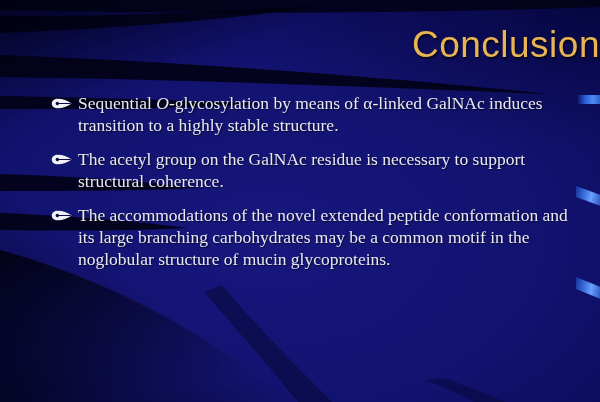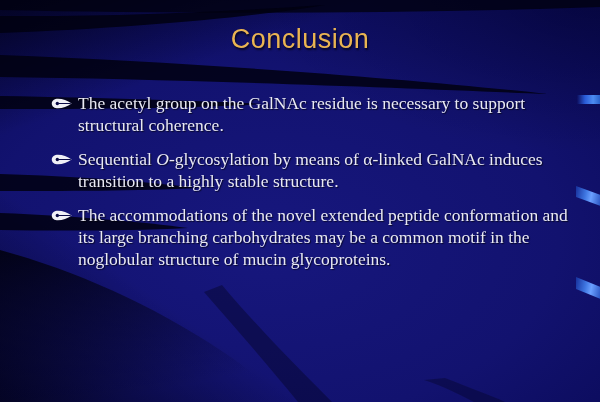--- a/index.html
+++ b/index.html
@@ -11,23 +11,23 @@
     font-family:"Liberation Serif", serif;
     background:
       linear-gradient(160deg, rgba(2,2,24,0.85) 0%, rgba(2,2,24,0) 22%),
       radial-gradient(140% 90% at 100% 0%, rgba(0,0,30,0.40) 0%, rgba(0,0,30,0) 42%),
       linear-gradient(35deg, rgba(1,1,18,0.75) 0%, rgba(1,1,18,0) 26%),
       radial-gradient(120% 110% at 45% 60%, #17177e 0%, #12126f 40%, #0a0a58 68%, #03033f 100%);
   }
   .bg-swooshes{position:absolute;left:0;top:0;width:600px;height:402px;}
   .title{
     position:absolute;top:24px;left:0;width:100%;
-    text-align:center;
+    text-align:right;
     font-family:"Liberation Sans", sans-serif;
-    font-size:27px;letter-spacing:0.5px;font-weight:normal;
+    font-size:37px;letter-spacing:0.5px;font-weight:normal;
     margin:0;
     text-shadow:1px 2px 2px rgba(0,0,0,0.65);
   }
   .bullets{
     position:absolute;top:92px;left:50px;right:26px;
   }
   .bullet{
     display:flex;align-items:flex-start;
     margin-bottom:12px;
     font-size:17.5px;line-height:22px;
@@ -90,30 +90,30 @@
 
   <h1 class="title" style="color: rgb(233, 180, 82);">Conclusion</h1>
 
   <div class="bullets" style="color: rgb(233, 233, 244);">
   <div class="bullet">
     <svg class="nib" viewBox="0 0 26 14" width="23" height="13" xmlns="http://www.w3.org/2000/svg" aria-hidden="true">
       <path d="M2,7 C2,3.5 5,1.5 9,1.5 C14.5,1.5 19.5,3.5 24.5,7 C19.5,10.5 14.5,12.5 9,12.5 C5,12.5 2,10.5 2,7 Z" fill="#f0f0f6"></path>
       <line x1="10" y1="7" x2="23.5" y2="7" stroke="#0a0a46" stroke-width="1.2"></line>
       <circle cx="8.3" cy="7" r="1.9" fill="#0a0a46"></circle>
     </svg>
-    <span class="txt"><span>The acetyl group on the GalNAc residue is necessary to support structural coherence.</span></span>
+    <span class="txt"><span>Sequential </span><i>O</i><span>-glycosylation by means of α-linked GalNAc induces transition to a highly stable structure.</span></span>
   </div>
 
   <div class="bullet">
     <svg class="nib" viewBox="0 0 26 14" width="23" height="13" xmlns="http://www.w3.org/2000/svg" aria-hidden="true">
       <path d="M2,7 C2,3.5 5,1.5 9,1.5 C14.5,1.5 19.5,3.5 24.5,7 C19.5,10.5 14.5,12.5 9,12.5 C5,12.5 2,10.5 2,7 Z" fill="#f0f0f6"></path>
       <line x1="10" y1="7" x2="23.5" y2="7" stroke="#0a0a46" stroke-width="1.2"></line>
       <circle cx="8.3" cy="7" r="1.9" fill="#0a0a46"></circle>
     </svg>
-    <span class="txt"><span>Sequential </span><i>O</i><span>-glycosylation by means of α-linked GalNAc induces transition to a highly stable structure.</span></span>
+    <span class="txt"><span>The acetyl group on the GalNAc residue is necessary to support structural coherence.</span></span>
   </div>
 
 
   <div class="bullet">
     <svg class="nib" viewBox="0 0 26 14" width="23" height="13" xmlns="http://www.w3.org/2000/svg" aria-hidden="true">
       <path d="M2,7 C2,3.5 5,1.5 9,1.5 C14.5,1.5 19.5,3.5 24.5,7 C19.5,10.5 14.5,12.5 9,12.5 C5,12.5 2,10.5 2,7 Z" fill="#f0f0f6"></path>
       <line x1="10" y1="7" x2="23.5" y2="7" stroke="#0a0a46" stroke-width="1.2"></line>
       <circle cx="8.3" cy="7" r="1.9" fill="#0a0a46"></circle>
     </svg>
     <span class="txt"><span>The accommodations of the novel extended peptide conformation and its large branching carbohydrates may be a common motif in the noglobular structure of mucin glycoproteins.</span></span>

